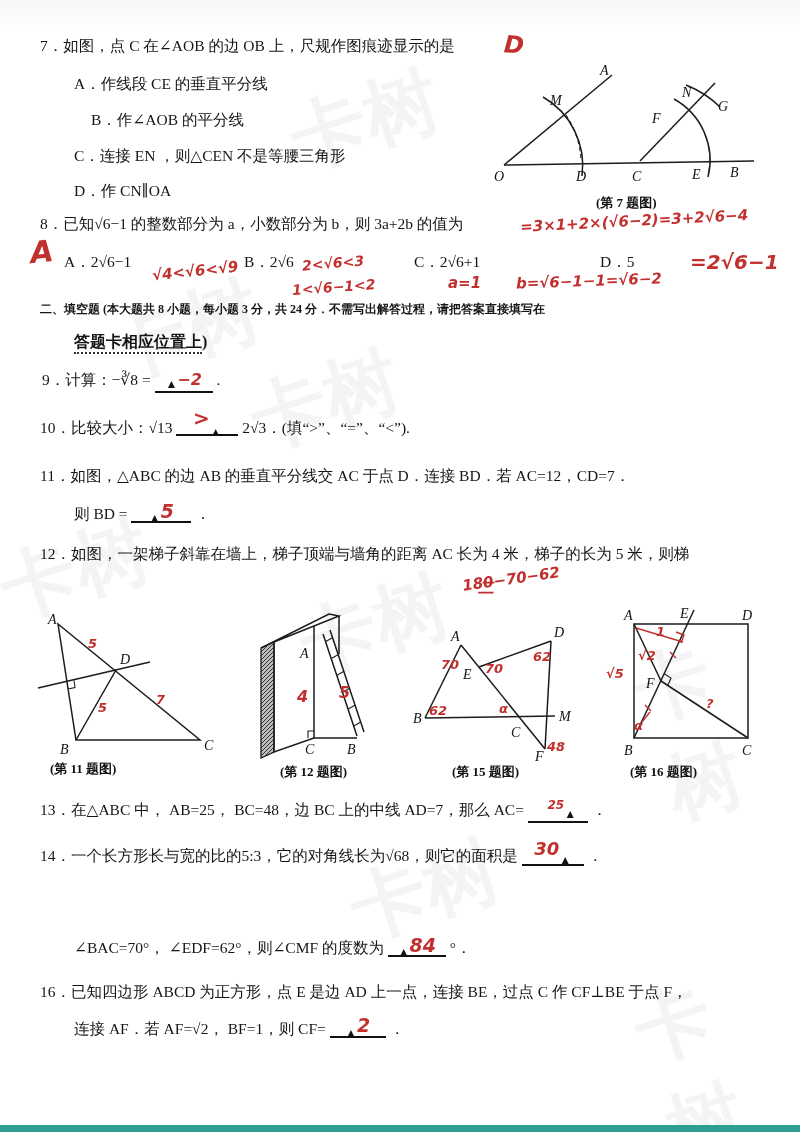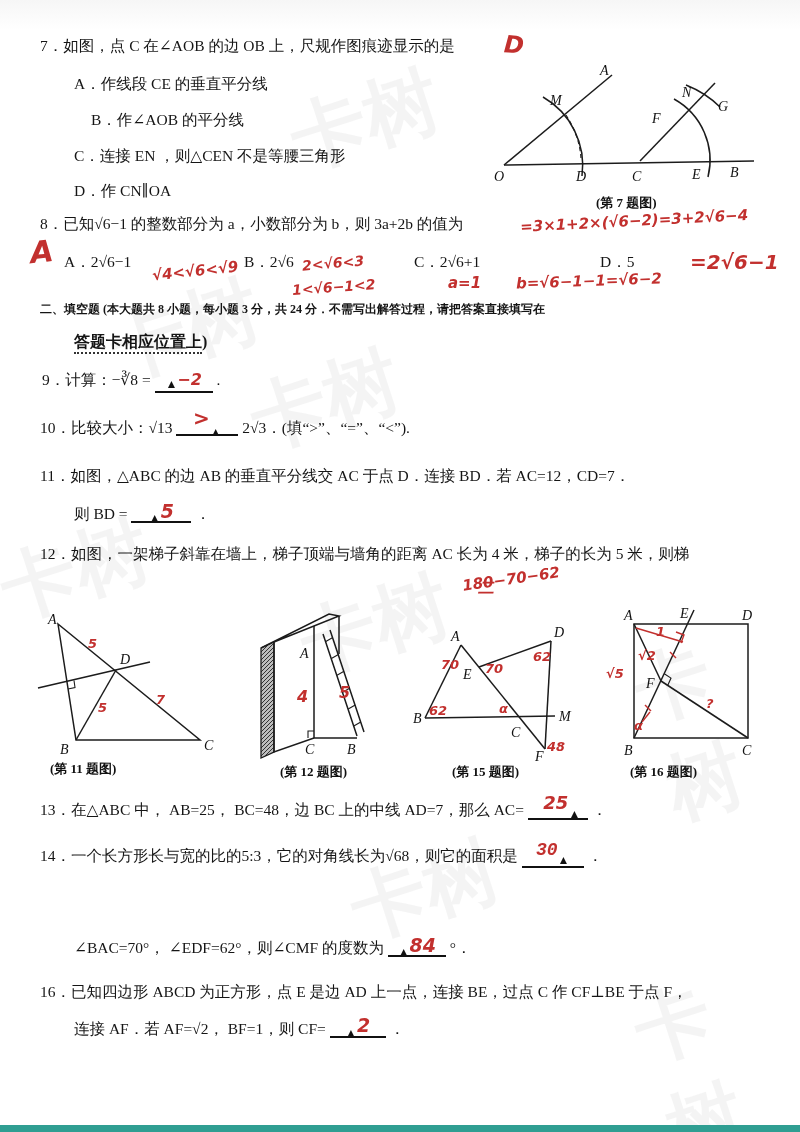--- a/index.html
+++ b/index.html
@@ -193,27 +193,27 @@
     <text class="redt" x="30" y="34">1</text>
     <text class="redt" x="12" y="58">√2</text>
     <text class="redt" x="-20" y="76">√5</text>
     <text class="redt" x="8" y="128">α</text>
     <text class="redt" x="80" y="106">?</text>
   </svg>
   <div class="cap" style="left:630px;top:763px">(第 16 题图)</div>
 
   <div class="t" style="left:40px;top:800px">
     <span>13．在△ABC 中， AB=25， BC=48，边 BC 上的中线 AD=7，那么 AC=</span>
-    <span class="blank" style="width:60px"><span class="hw-in" style="position: relative; top: -9px; font-size: 18px; color: rgb(194, 48, 46); margin-left: 8px;">25</span><span class="tri">▲</span></span>
+    <span class="blank" style="width:60px"><span class="hw-in" style="position: relative; top: -9px; font-size: 12px; color: rgb(194, 48, 46); margin-left: 8px;">25</span><span class="tri">▲</span></span>
     <span>．</span>
   </div>
 
   <div class="t" style="left:40px;top:846px">
     <span>14．一个长方形长与宽的比的5:3，它的对角线长为√68，则它的面积是</span>
-    <span class="blank" style="width:62px"><span class="hw-in" style="position: relative; top: -9px; font-size: 18px; color: rgb(194, 48, 46); font-family: Liberation Mono, monospace;">30</span><span class="tri">▲</span></span>
+    <span class="blank" style="width:62px"><span class="hw-in" style="position: relative; top: -9px; font-size: 18px; color: rgb(194, 48, 46);">30</span><span class="tri">▲</span></span>
     <span>．</span>
   </div>
 
   <div class="t" style="left:74px;top:937px">
     <span>∠BAC=70°， ∠EDF=62°，则∠CMF 的度数为</span>
     <span class="blank" style="width:58px"><span class="tri">▲</span><span class="hw-in" style="position: relative; top: -4px; font-size: 19px; color: rgb(194, 48, 46);">84</span></span>
     <span>°．</span>
   </div>
 
   <div class="t" style="left:40px;top:982px">16．已知四边形 ABCD 为正方形，点 E 是边 AD 上一点，连接 BE，过点 C 作 CF⊥BE 于点 F，</div>

